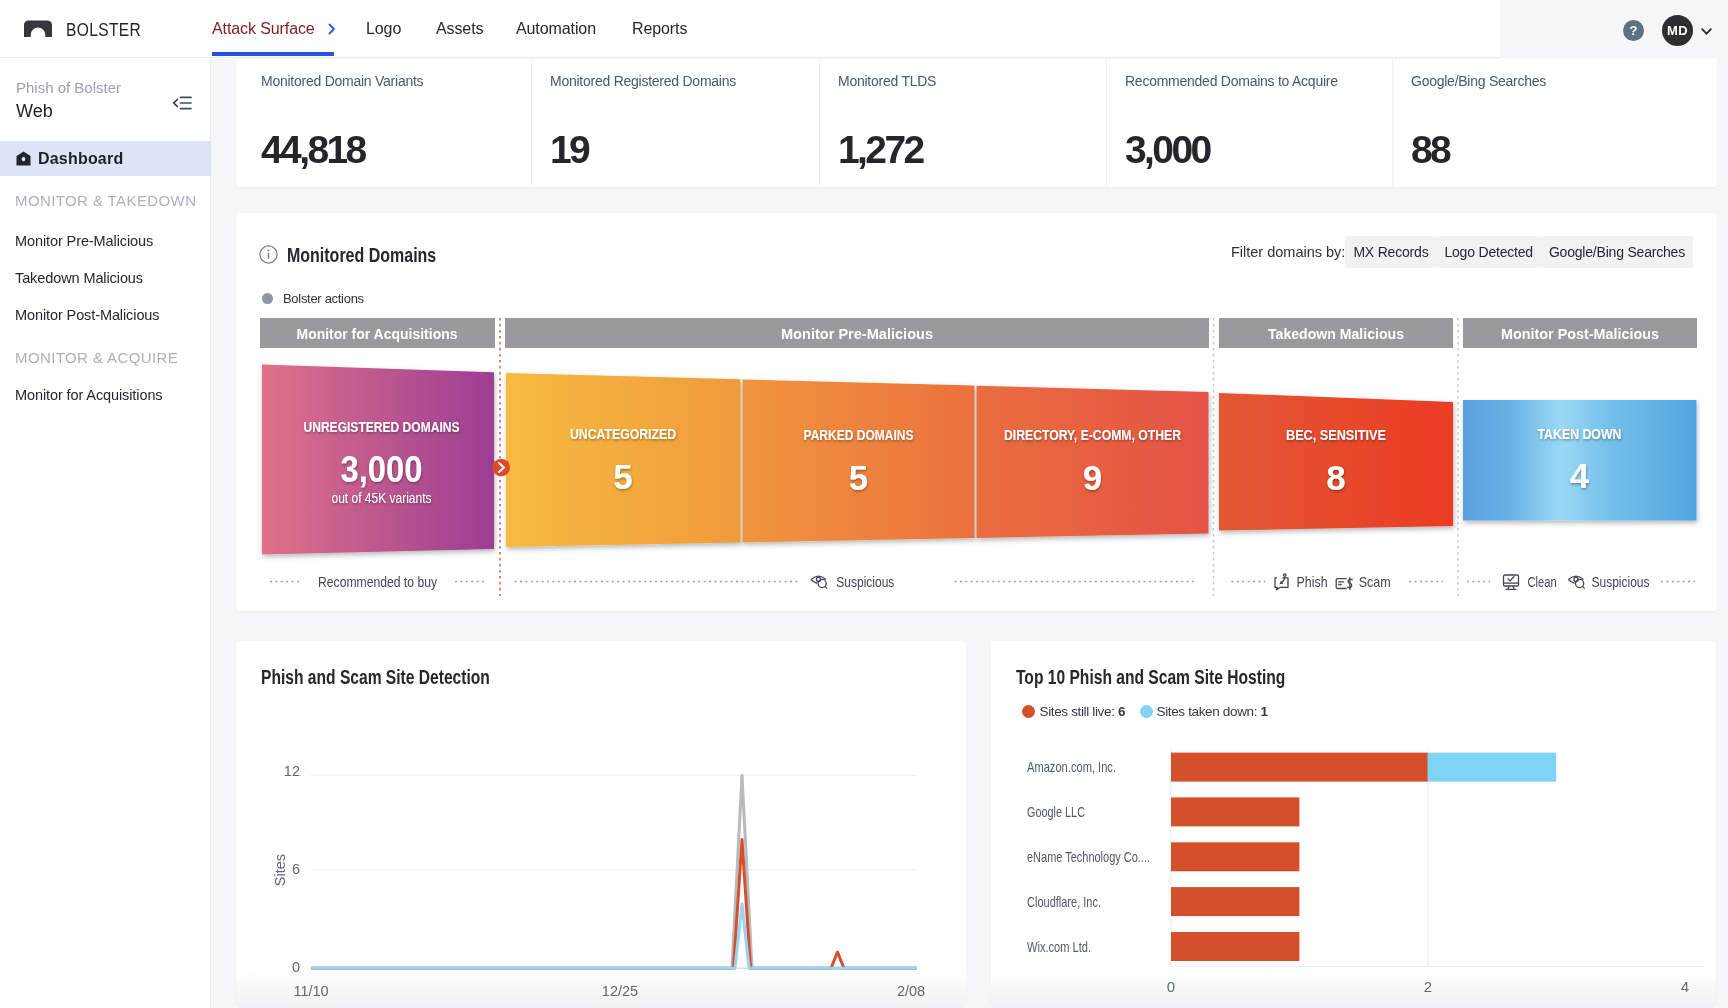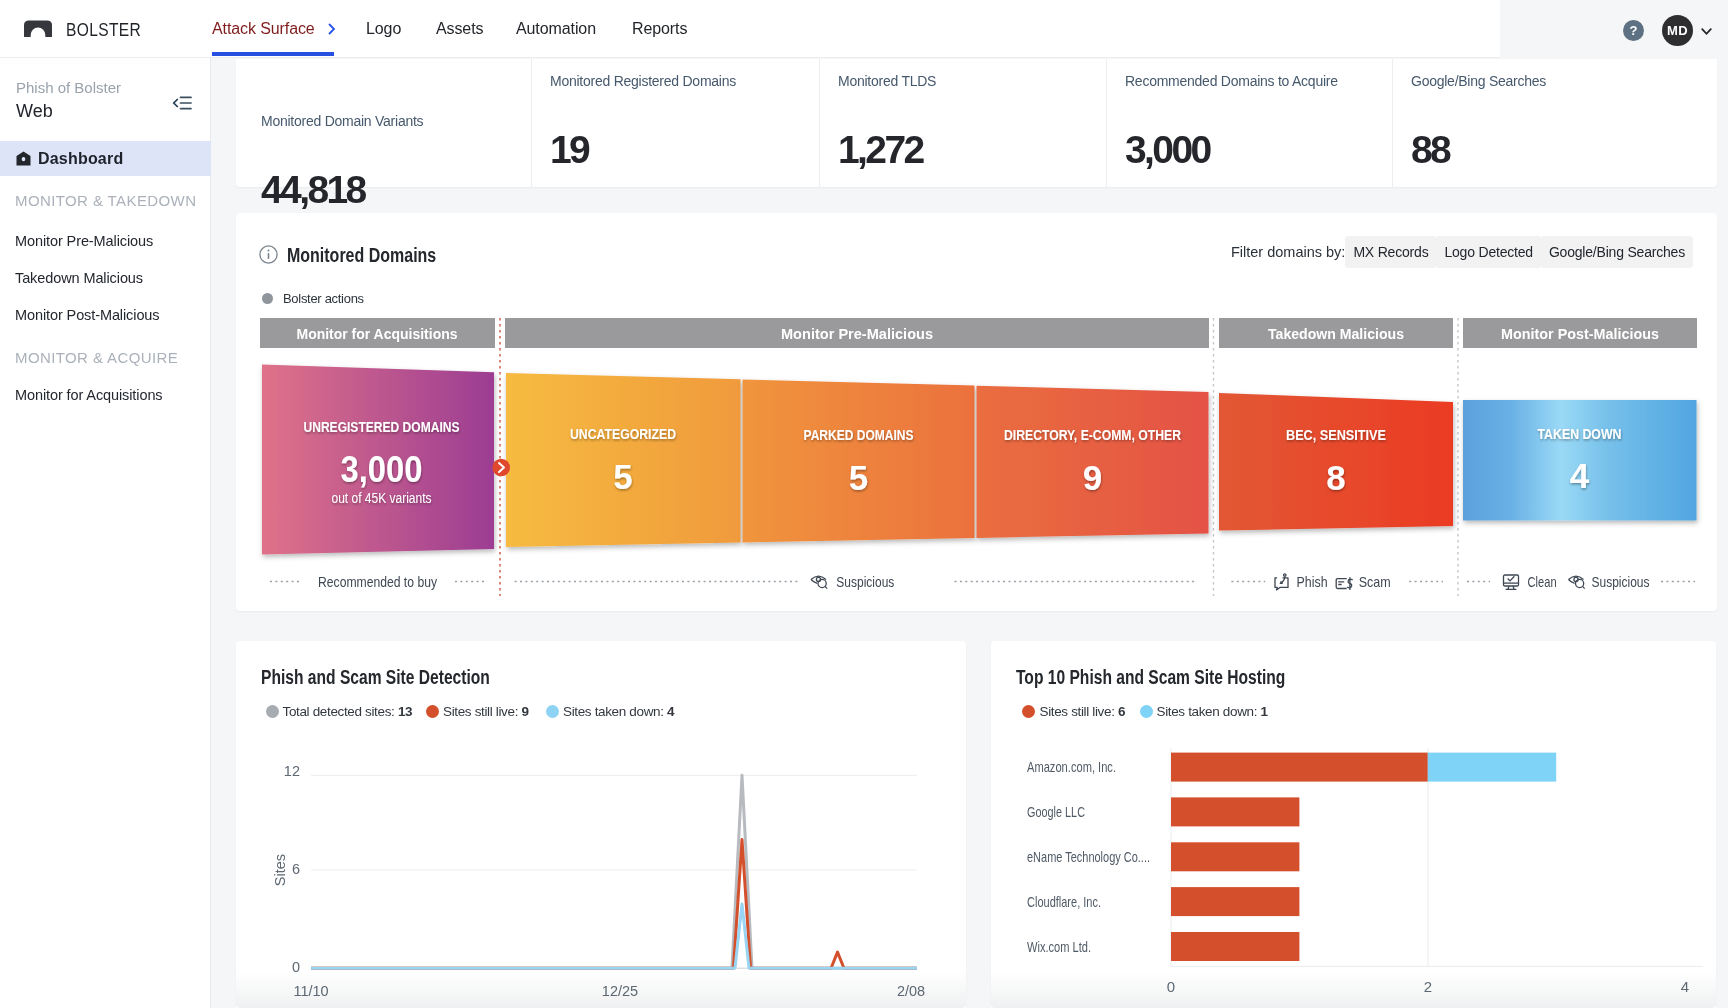--- a/index.html
+++ b/index.html
@@ -23,21 +23,21 @@
 #collapse { position:absolute; left:172px; top:36.5px; }
 #dash-row { position:absolute; left:0; top:83px; width:211px; height:35px; background:#dde4f8; display:flex; align-items:center; }
 #dash-row .txt { font-size:16px; font-weight:bold; color:#1d2129; margin-left:38px; letter-spacing:0.2px; }
 .sec-h { position:absolute; left:15px; font-size:15px; color:#abb1ba; letter-spacing:0.4px; }
 .side-item { position:absolute; left:15px; font-size:14.5px; letter-spacing:-0.1px; color:#23272e; }
 
 
 .card { position:absolute; background:#fff; border-radius:4px; box-shadow:0 1px 2px rgba(30,40,60,0.05); }
 #stats { left:236px; top:59px; width:1481px; height:128px; border-radius:0 0 4px 4px; display:flex; }
 .stat { position:relative; padding:13.5px 0 0 18px; }
-.stat:first-child { padding-left:25px;margin-top:40px; }
+.stat:first-child { padding-left:25px; }
 .stat:first-child .num { left:25px; }
 .stat + .stat { border-left:1px solid #eceef0; }
 .stat .lab { font-size:14px; letter-spacing:-0.25px; font-weight:500; color:#46586c; }
 .stat .num { position:absolute; top:68.5px; left:18px; font-size:39px; font-weight:bold; color:#24262b; letter-spacing:-2.6px; }
 
 #domcard { left:236px; top:213px; width:1481px; height:398px; }
 #dc-title { position:absolute; left:51px; top:31px; font-size:19.5px; font-weight:600; color:#24272c; transform:scaleX(0.82); transform-origin:0 50%; white-space:nowrap; }
 #dc-info { position:absolute; left:23px; top:32px; }
 #dc-filter { position:absolute; right:24px; top:22px; display:flex; align-items:center; font-size:14.5px; color:#2b3138; height:33px; }
 .fbtn { background:#f2f2f3; border-radius:3px; padding:8px 8px; font-size:14px; color:#23272d; letter-spacing:-0.2px; }
@@ -268,28 +268,20 @@
         <circle cx="8" cy="7" r="2.1"></circle>
         <circle cx="11.6" cy="11" r="4.1"></circle>
         <line x1="14.5" y1="13.9" x2="16.7" y2="16.1"></line>
       </g>
     </g>
   </svg>
 </div>
 
 <div class="card" id="chart1">
   <div class="ctitle">Phish and Scam Site Detection</div>
-  <div class="legend">
-    <span class="dot" style="left:29.7px; background:#a7abb2"></span>
-    <span class="ltxt" style="left:46.5px">Total detected sites: <b>13</b></span>
-    <span class="dot" style="left:189.8px; background:#d4502c"></span>
-    <span class="ltxt" style="left:207px">Sites still live: <b>9</b></span>
-    <span class="dot" style="left:309.8px; background:#8ed3f4"></span>
-    <span class="ltxt" style="left:327px">Sites taken down: <b>4</b></span>
-  </div>
   <div style="position:absolute;left:0;right:0;bottom:0;height:36px;background:linear-gradient(rgba(255,255,255,0),#eff0f1);border-radius:0 0 4px 4px"></div>
   <svg id="c1svg" style="position:absolute; left:0; top:95px" width="727" height="272" viewBox="0 0 727 272" font-family="Liberation Sans, sans-serif">
     <line x1="75" y1="39.3" x2="681" y2="39.3" stroke="#ebedef" stroke-width="1"></line>
     <line x1="75" y1="134" x2="681" y2="134" stroke="#ebedef" stroke-width="1"></line>
     <line x1="75" y1="232.2" x2="681" y2="232.2" stroke="#ced2d6" stroke-width="1"></line>
     <g fill="#5d6873" font-size="14.5" text-anchor="end">
       <text x="64" y="40.3">12</text>
       <text x="64" y="137.5">6</text>
       <text x="64" y="235.7">0</text>
     </g>

